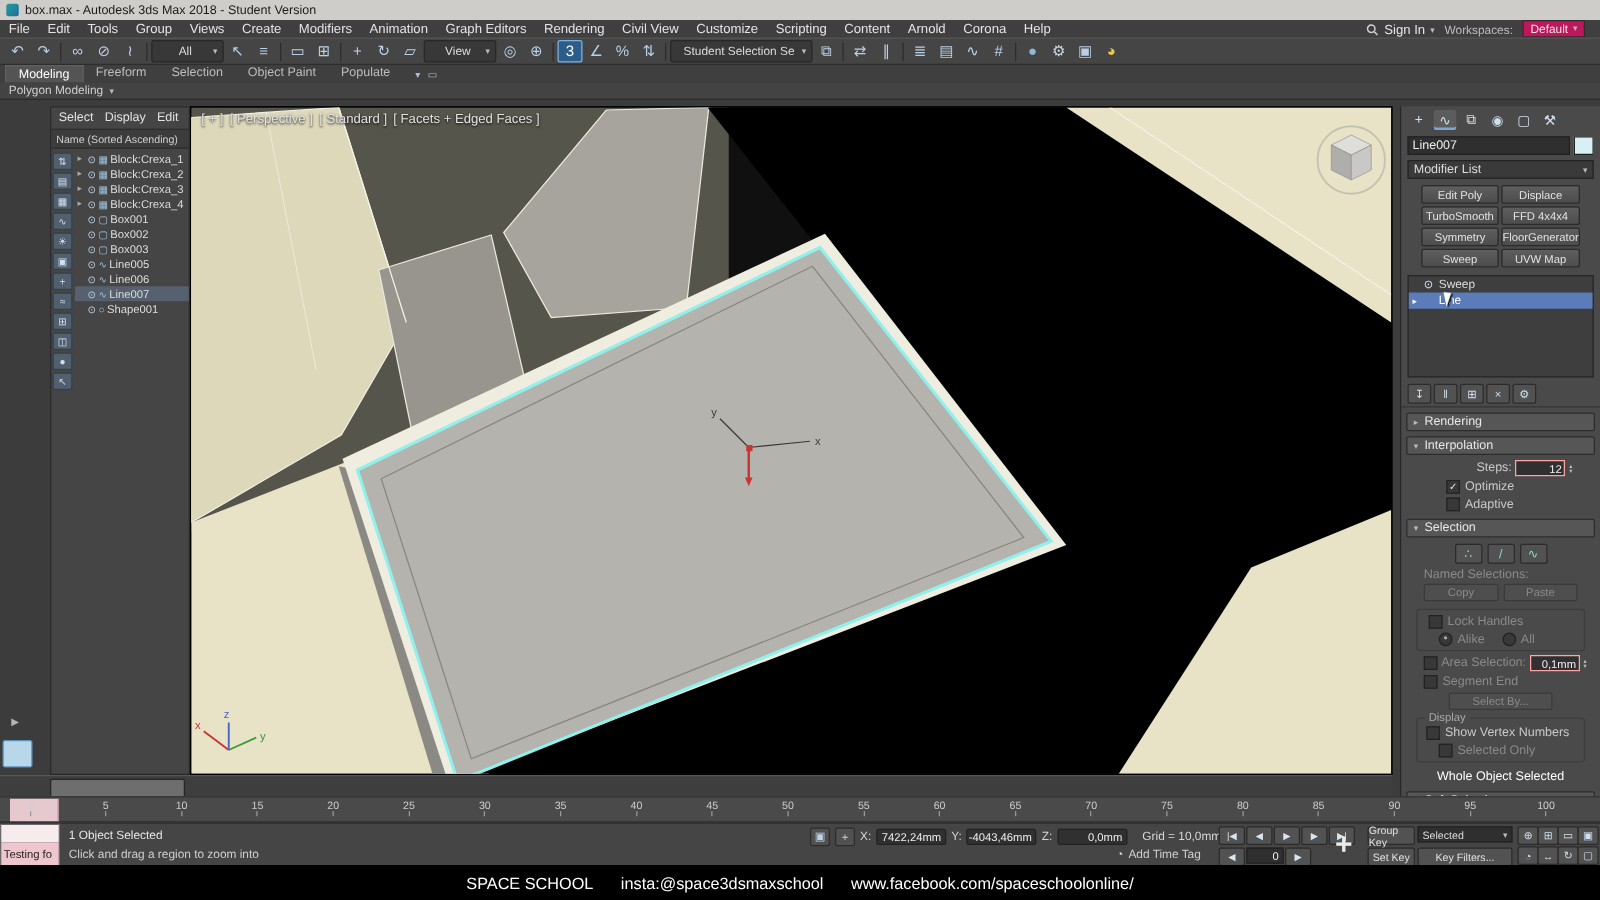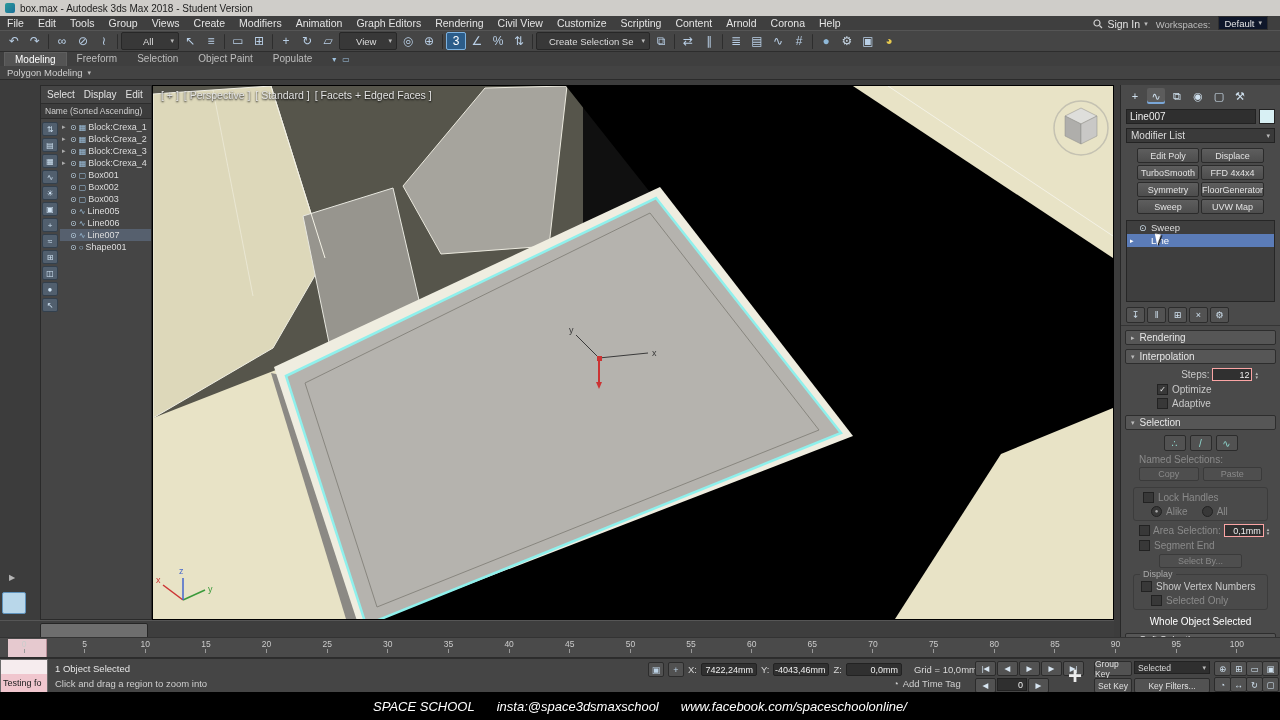--- a/index.html
+++ b/index.html
@@ -10,21 +10,21 @@
   .titlebar{position:absolute;top:0;left:0;width:1280px;height:16px;background:#cfcdc9;color:#1c1c1c;
             display:flex;align-items:center;gap:5px;padding-left:5px;box-sizing:border-box;font-size:10px;}
   .app-icon{width:10px;height:10px;background:linear-gradient(135deg,#2a9a9a,#1b6f9a);border-radius:2px;flex:none;}
 
   
   .menubar{position:absolute;top:16px;left:0;width:1280px;height:14px;background:#3f3f3f;display:flex;
            align-items:center;font-size:10.5px;color:#e4e4e4;box-sizing:border-box;}
   .menubar .item{padding:0 7px;cursor:default;}
   .menubar-right{margin-left:auto;display:flex;align-items:flex-end;gap:8px;padding-right:12px;}
   .signin{display:flex;align-items:center;gap:4px;}
-  .ws-dd{display:flex;align-items:center;gap:4px;background:#0f172a;border:1px solid #2e2e2e;
+  .ws-dd{display:flex;align-items:center;gap:4px;background:#be185d;border:1px solid #2e2e2e;
          padding:0 5px;height:12px;font-size:9.5px;}
   .caret{font-size:7px;color:#bbb;}
 
   
   .toolbar{position:absolute;top:30px;left:0;width:1280px;height:22px;background:#454545;border-top:1px solid #555;
            border-bottom:1px solid #2d2d2d;display:flex;align-items:center;padding:0 4px;gap:1px;box-sizing:border-box;}
   .tool{width:20px;height:18px;display:flex;align-items:center;justify-content:center;font-size:12px;
         color:#b9cfe6;border-radius:2px;flex:none;}
   .tool .glyph{pointer-events:none;}
   .tool.active{background:#2c5d8a;border:1px solid #7db2e0;box-sizing:border-box;color:#fff;}
@@ -168,21 +168,21 @@
   .kbtn{height:13px;background:#525252;border:1px solid #2b2b2b;border-radius:2px;color:#e0e0e0;font-size:8.5px;
         display:flex;align-items:center;justify-content:center;}
   .kdd{height:13px;background:#2f2f2f;border:1px solid #222;color:#ddd;font-size:8.5px;display:flex;
        align-items:center;justify-content:space-between;padding:0 3px;box-sizing:border-box;}
   .navcluster{position:absolute;left:1214px;top:2px;display:grid;grid-template-columns:repeat(4,15px);gap:1px;}
   .navbtn{width:15px;height:13px;background:#525252;border:1px solid #2b2b2b;border-radius:2px;color:#cfe0ee;
           font-size:8.5px;display:flex;align-items:center;justify-content:center;}
 
   
   .footer{position:absolute;top:692px;left:0;width:1280px;height:28px;background:#000;color:#fff;
-          display:flex;align-items:center;justify-content:center;gap:22px;font-size:13px;font-style:italic;}
+          display:flex;align-items:center;justify-content:center;gap:22px;font-size:13px;}
 </style>
 </head>
 <body>
 
 <div class="titlebar">
   <span class="app-icon"></span>
   <span>box.max - Autodesk 3ds Max 2018 - Student Version</span>
 </div>
 
 <div class="menubar">
@@ -376,21 +376,21 @@
     </div>
 
     <div class="tool sep">
       
       
       
     </div>
 
     <div class="tool combo wide">
       <span class="glyph"></span>
-      <span>Create Selection Se</span>
+      <span>Student Selection Se</span>
       <span class="caret">▾</span>
     </div>
 
     <div class="tool">
       <span class="glyph">⧉</span>
       <span></span>
       <span class="caret"></span>
     </div>
 
     <div class="tool sep">

